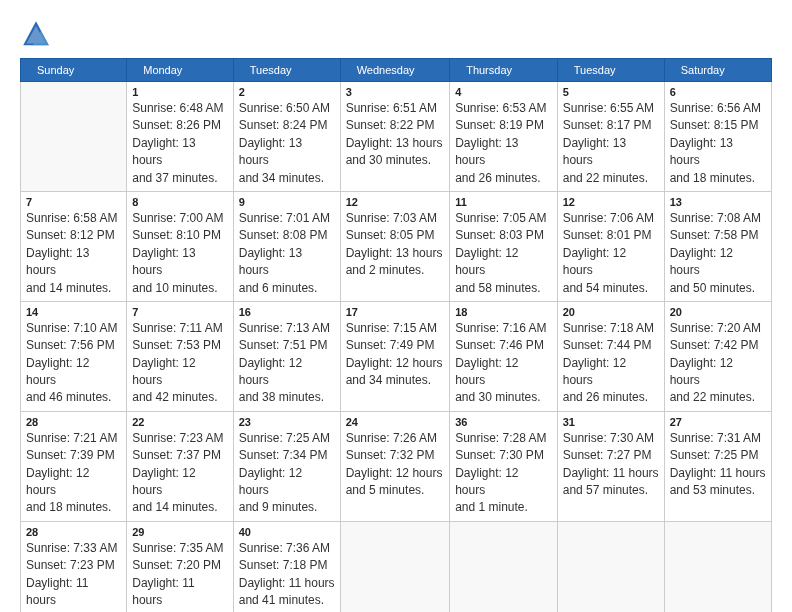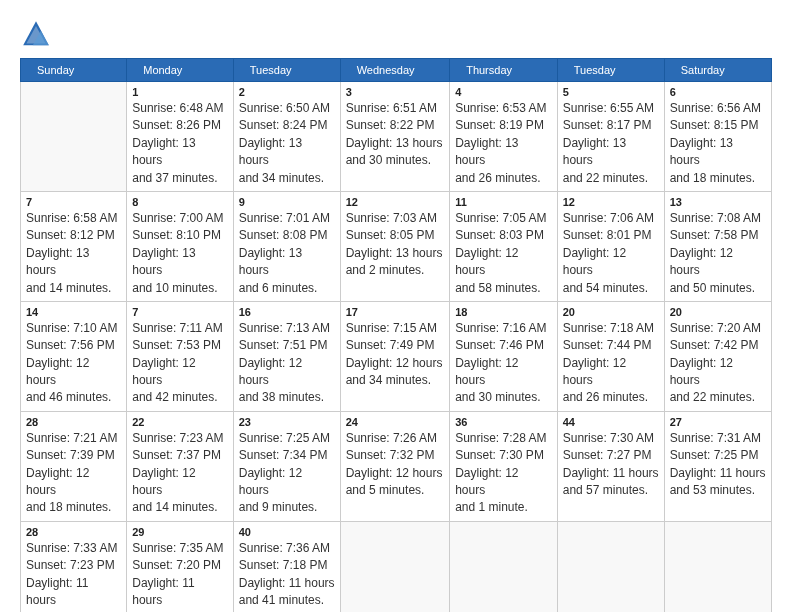--- a/index.html
+++ b/index.html
@@ -238,21 +238,21 @@
           </td>
           <td>
             <span class="day-num">24</span>
             <div class="day-info">Sunrise: 7:26 AM<br>Sunset: 7:32 PM<br>Daylight: 12 hours<br>and 5 minutes.</div>
           </td>
           <td>
             <span class="day-num">36</span>
             <div class="day-info">Sunrise: 7:28 AM<br>Sunset: 7:30 PM<br>Daylight: 12 hours<br>and 1 minute.</div>
           </td>
           <td>
-            <span class="day-num">44</span>
+            <span class="day-num">31</span>
             <div class="day-info">Sunrise: 7:30 AM<br>Sunset: 7:27 PM<br>Daylight: 11 hours<br>and 57 minutes.</div>
           </td>
           <td>
             <span class="day-num">27</span>
             <div class="day-info">Sunrise: 7:31 AM<br>Sunset: 7:25 PM<br>Daylight: 11 hours<br>and 53 minutes.</div>
           </td>
         </tr>
         <tr class="last-row">
           <td>
             <span class="day-num">28</span>

